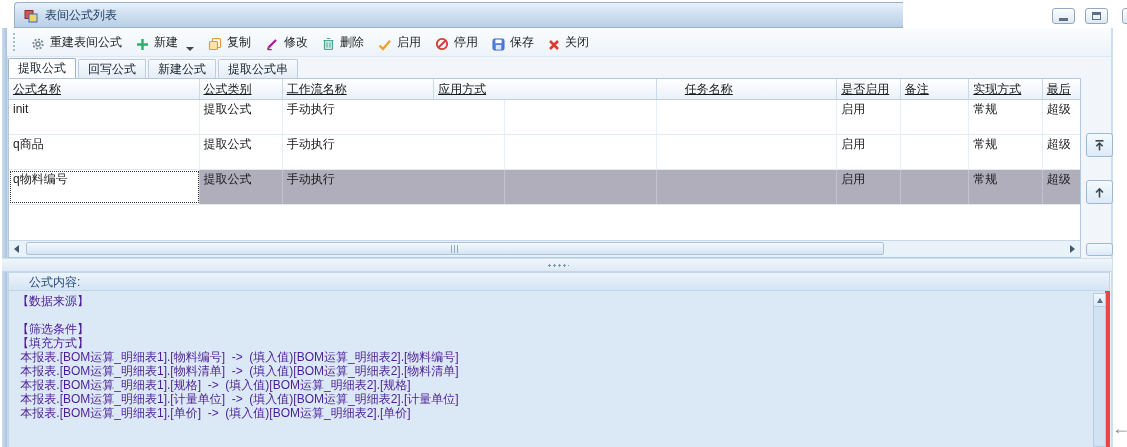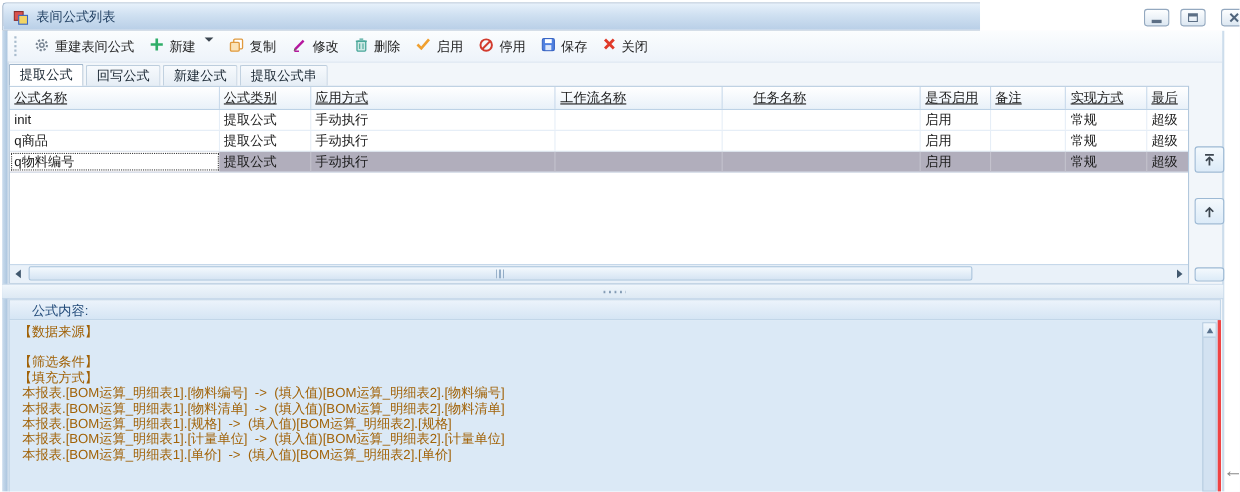--- a/index.html
+++ b/index.html
@@ -2,21 +2,21 @@
 <html><head>
 <meta charset="utf-8">
 <style>
   html,body{margin:0;padding:0;}
   body{width:1127px;height:447px;overflow:hidden;background:#fff;
        font-family:"Liberation Sans","DejaVu Sans",sans-serif;font-size:12px;color:#1a1a1a;}
   .abs{position:absolute;}
   #screen{position:relative;width:1127px;height:447px;overflow:hidden;background:#fff;}
 
   
-  #titlebar{left:2px;top:2px;width:889px;height:26px;
+  #titlebar{left:14px;top:2px;width:889px;height:26px;
     background:linear-gradient(#e7f1fb 0%,#cfe0f1 45%,#b9cfe7 100%);
     border:1px solid #9ab0c8;border-right:none;border-top-left-radius:4px;box-sizing:border-box;}
   #win-icon{left:9px;top:6px;width:14px;height:14px;}
   #win-title{left:30px;top:0;line-height:25px;color:#1c3b5e;}
   .wbtn{top:5px;width:23px;height:16px;border:1px solid #93a8bf;border-radius:3px;
     background:linear-gradient(#fdfeff,#dde8f2);display:flex;align-items:center;justify-content:center;box-sizing:border-box;}
   #btn-min{left:1037px;} #btn-max{left:1070px;} #btn-close{left:1107px;}
   .glyph-min{width:9px;height:3px;background:#5c6f85;margin-top:7px;}
   .glyph-max{width:9px;height:8px;border:1px solid #5c6f85;border-top-width:3px;box-sizing:border-box;}
 
@@ -24,36 +24,36 @@
   #leftstrip{left:2px;top:28px;width:5px;height:419px;
     background:linear-gradient(to right,#cbdced,#a9c4de);border-right:1px solid #c7d8e9;}
   #rightedge{left:1111px;top:28px;width:2px;height:419px;background:#cdddec;}
   #winbody{left:7px;top:28px;width:1104px;height:419px;background:#f2f6fa;}
 
   
   #toolbar{left:7px;top:28px;width:1104px;height:29px;
     background:linear-gradient(#fbfdfe,#edf3fa);border-bottom:1px solid #dde7f1;
     display:flex;align-items:center;padding-left:5px;box-sizing:border-box;}
   .tgrip{width:2px;height:18px;border-left:2px dotted #a9bccd;margin:0 7px 0 1px;}
-  .tbtn{display:flex;align-items:flex-start;gap:5px;padding:3px 7px;border-radius:3px;white-space:nowrap;color:#1e1e1e;}
+  .tbtn{display:flex;align-items:flex-end;gap:5px;padding:3px 7px;border-radius:3px;white-space:nowrap;color:#1e1e1e;}
   .tbtn .ic{display:flex;align-items:center;}
   .caret{width:0;height:0;border-left:4px solid transparent;border-right:4px solid transparent;
     border-top:4px solid #3c4650;margin-left:3px;}
 
   
   #tabstrip{left:8px;top:58px;width:1103px;height:20px;display:flex;gap:2px;align-items:flex-end;}
   .tab{height:19px;line-height:19px;padding:0 9px;background:linear-gradient(#f7fafd,#e5edf5);
     border:1px solid #bccddd;border-bottom:none;border-radius:2px 2px 0 0;box-sizing:border-box;color:#16232f;}
   .tab.active{background:#fff;border-color:#9fb5cb;height:20px;position:relative;z-index:2;}
 
   
   #grid{left:8px;top:78px;width:1073px;height:180px;background:#fff;border:1px solid #b2c8dd;box-sizing:border-box;}
   .hrow{display:flex;height:21px;background:linear-gradient(#ffffff,#e9f1f9);border-bottom:1px solid #bdd2e6;box-sizing:border-box;text-decoration:underline;}
   .hc{border-right:1px solid #c9daeb;padding:0 4px;line-height:20px;white-space:nowrap;overflow:hidden;box-sizing:border-box;}
-  .trow{display:flex;height:19px;border-bottom:1px solid #e2ebf5;box-sizing:border-box;background:#fff;}
+  .trow{display:flex;height:35px;border-bottom:1px solid #e2ebf5;box-sizing:border-box;background:#fff;}
   .tc{border-right:1px solid #e6eef7;padding:0 4px;line-height:18px;white-space:nowrap;overflow:hidden;box-sizing:border-box;}
   .trow.selected{background:#b1aebc;}
   .trow.selected .tc{border-right-color:#c4c2cd;}
   .trow.selected .tc.focus{background:#fff;outline:1px dotted #3c3c3c;outline-offset:-2px;}
   .c0{width:195px;} .c1{width:85px;} .c2{width:228px;} .c3{width:155px;} .c4{width:160px;margin-left:24px;}
   .c5{width:65px;} .c6{width:70px;} .c7{width:75px;} .c8{width:38px;border-right:none;}
 
   
   #hscroll{position:absolute;left:0;right:0;bottom:0;height:16px;background:#e9f1f9;border-top:1px solid #c6d8ea;}
   .tri-l{position:absolute;left:5px;top:4px;width:0;height:0;
@@ -74,22 +74,22 @@
   #splitter{left:2px;top:258px;width:1110px;height:14px;
     background:linear-gradient(#f0f6fb,#dde9f4);border-top:1px solid #d2e0ee;border-bottom:1px solid #c5d7e9;box-sizing:border-box;}
   .dots{position:absolute;left:545px;top:5px;width:22px;height:3px;
     background:radial-gradient(circle,#7e97b1 1px,transparent 1.3px);background-size:5px 3px;background-repeat:repeat-x;}
 
   
   #fheader{left:8px;top:272px;width:1102px;height:19px;box-sizing:border-box;
     background:linear-gradient(#ecf3fb,#d5e5f4);border:1px solid #c2d6e8;
     line-height:18px;padding-left:20px;color:#1f4877;}
   #fcontent{left:8px;top:291px;width:1102px;height:156px;box-sizing:border-box;
-    background:#dbe9f6;border-left:1px solid #c2d6e8;border-right:3px solid #ef4444;
-    padding:3px 0 0 8px;color:#a16207;overflow:hidden;}
+    background:#dbe9f6;border-left:1px solid #c2d6e8;border-right:5px solid #ef4444;
+    padding:3px 0 0 8px;color:#4c1d95;overflow:hidden;}
   .fline{height:14px;line-height:14px;white-space:pre;}
 
   
   #vscroll{left:1093px;top:293px;width:13px;height:154px;background:#d3e2f1;border:1px solid #b6cce0;box-sizing:border-box;}
   #vscroll-up{width:100%;height:13px;background:linear-gradient(#f0f6fb,#dcebf8);border-bottom:1px solid #b6cce0;
     display:flex;align-items:center;justify-content:center;box-sizing:border-box;}
   .tri-u{width:0;height:0;border-left:3.5px solid transparent;border-right:3.5px solid transparent;border-bottom:5px solid #57708c;}
 
   #backarrow{left:1112px;top:418px;font-size:18px;color:#8a8a8a;}
 </style>
@@ -224,22 +224,22 @@
     <span class="tab active">提取公式</span>
     <span class="tab">回写公式</span>
     <span class="tab">新建公式</span>
     <span class="tab">提取公式串</span>
   </div>
 
   <div id="grid" class="abs">
     <div class="hrow">
       <span class="hc c0">公式名称</span>
       <span class="hc c1">公式类别</span>
+      <span class="hc c3">工作流名称</span>
       <span class="hc c2">应用方式</span>
-      <span class="hc c3">工作流名称</span>
       <span class="hc c4">任务名称</span>
       <span class="hc c5">是否启用</span>
       <span class="hc c6">备注</span>
       <span class="hc c7">实现方式</span>
       <span class="hc c8">最后</span>
     </div>
 
     <div class="trow">
       <span class="tc c0">init</span>
       <span class="tc c1">提取公式</span>

